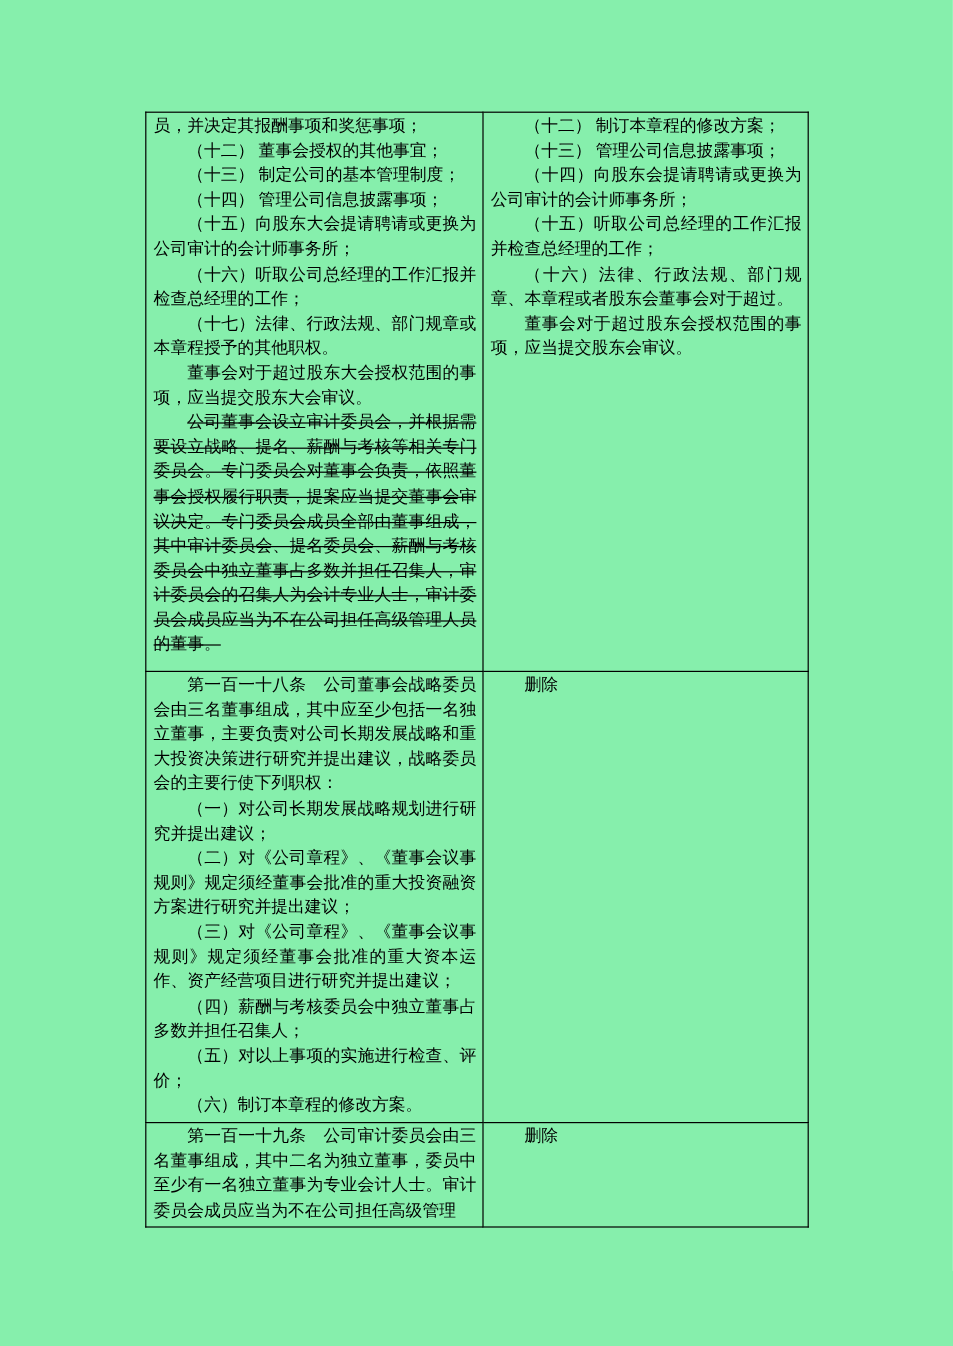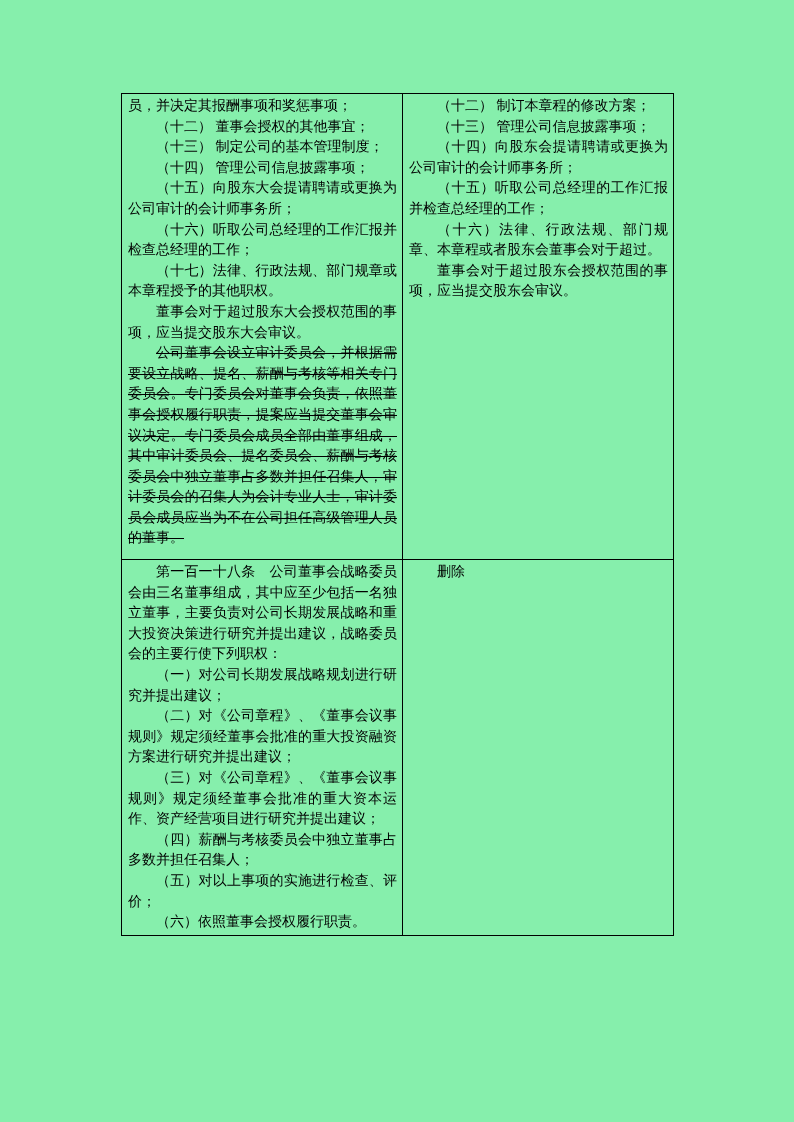--- a/index.html
+++ b/index.html
@@ -82,21 +82,29 @@
           </td>
         </tr>
         <tr>
           <td style="height: 373px; margin-left: 48px;">
             <p class="para indent"><span class="">第一百一十八条　公司董事会战略委员会由三名董事组成，其中应至少包括一名独立董事，主要负责对公司长期发展战略和重大投资决策进行研究并提出建议，战略委员会的主要行使下列职权：</span></p>
             <p class="para indent"><span class="">（一）对公司长期发展战略规划进行研究并提出建议；</span></p>
             <p class="para indent"><span class="">（二）对《公司章程》、《董事会议事规则》规定须经董事会批准的重大投资融资方案进行研究并提出建议；</span></p>
             <p class="para indent"><span class="">（三）对《公司章程》、《董事会议事规则》规定须经董事会批准的重大资本运作、资产经营项目进行研究并提出建议；</span></p>
             <p class="para indent"><span class="">（四）薪酬与考核委员会中独立董事占多数并担任召集人；</span></p>
             <p class="para indent"><span class="">（五）对以上事项的实施进行检查、评价；</span></p>
-            <p class="para indent"><span class="">（六）依照董事会授权履行职责。</span></p>
+            <p class="para indent"><span class="">（六）制订本章程的修改方案。</span></p>
           </td>
           <td style="height: 373px;">
+            <p class="para indent"><span class="seg-bold">删除</span></p>
+          </td>
+        </tr>
+        <tr>
+          <td style="height: 84px;">
+            <p class="para indent"><span class="">第一百一十九条　公司审计委员会由三名董事组成，其中二名为独立董事，委员中至少有一名独立董事为专业会计人士。审计委员会成员应当为不在公司担任高级管理</span></p>
+          </td>
+          <td style="height: 84px;">
             <p class="para indent"><span class="seg-bold">删除</span></p>
           </td>
         </tr>
       </tbody>
   </table>
 </div>
 
 </body></html>

